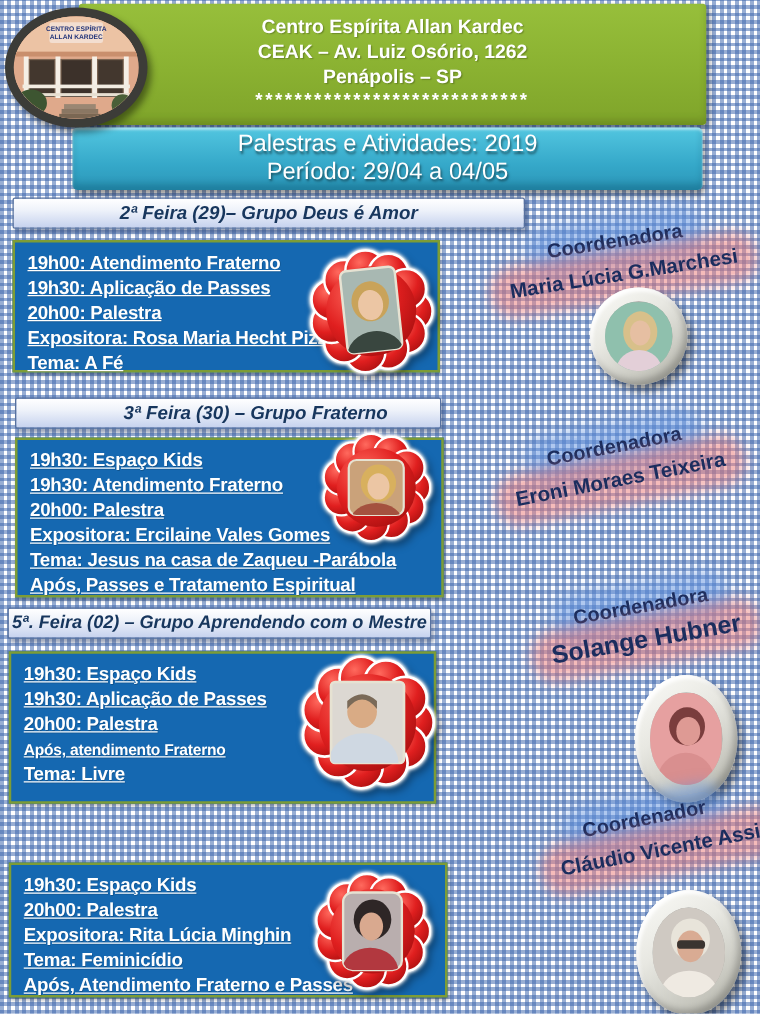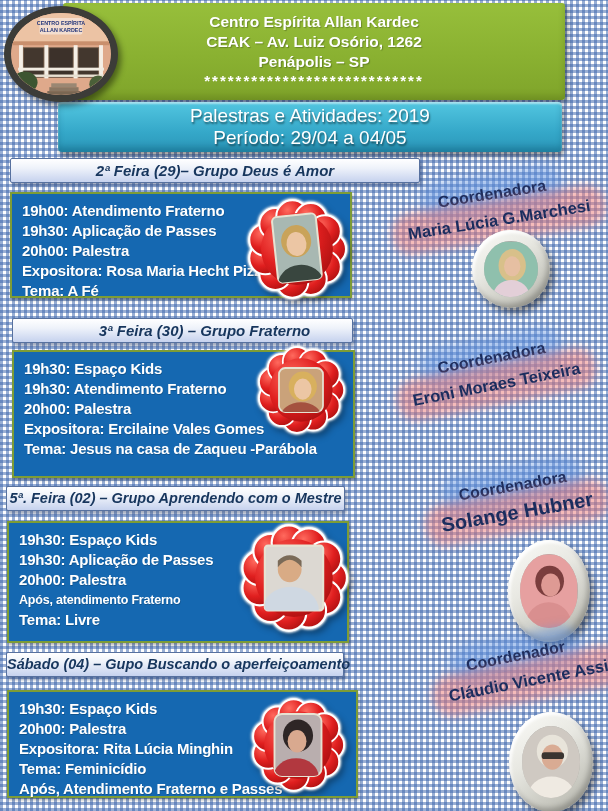--- a/index.html
+++ b/index.html
@@ -38,21 +38,21 @@
     position:absolute;height:25px;box-sizing:border-box;
     background:linear-gradient(180deg,#ffffff 0%,#eef2fa 40%,#c6d2ee 100%);
     border:1px solid #57719f;border-radius:2px;
     box-shadow:2px 3px 3px rgba(50,70,110,.45);
     color:#17365d;font-weight:bold;font-style:italic;font-size:15px;
     text-align:center;line-height:23px;white-space:nowrap;
   }
   .bluebox{
     position:absolute;box-sizing:border-box;background:#1568b1;
     border:2px solid #7d9c36;box-shadow:1px 2px 3px rgba(0,0,0,.3);
-    color:#fff;padding:7px 0 0 10px;
+    color:#fff;padding:7px 0 0 10px;text-decoration:underline;
   }
   .bline{font-size:15px;font-weight:bold;line-height:20px;letter-spacing:-0.2px;text-shadow:.5px .5px 0 rgba(0,0,0,.2);white-space:nowrap;}
   .bline.small{font-size:12.5px;}
   .flower{position:absolute;filter:drop-shadow(0 0 1.5px #fff) drop-shadow(0 0 1px #fff) drop-shadow(3px 4px 3px rgba(0,0,0,.35));}
   .flower svg{display:block;width:100%;height:100%;}
   
   .coord{position:absolute;text-align:center;}
   .coord .line{line-height:27px;}
   .glow{display:inline-block;padding:0 9px;border-radius:12px;color:#1b2d5e;font-weight:bold;white-space:nowrap;}
   .glow-blue{background:rgba(96,146,224,.5);box-shadow:0 0 10px 7px rgba(96,146,224,.5);}
@@ -157,20 +157,21 @@
     </svg>
   </div>
 
   <div class="banner" style="left:12px;top:318px;width:341px;padding-left:44px;">3ª  Feira (30) – Grupo Fraterno</div>
   <div class="bluebox" style="left:12px;top:350px;width:343px;height:128px;">
     <div class="bline">19h30: Espaço Kids</div>
     <div class="bline">19h30: Atendimento Fraterno</div>
     <div class="bline">20h00: Palestra</div>
     <div class="bline">Expositora: Ercilaine Vales Gomes</div>
     <div class="bline">Tema: Jesus na casa de Zaqueu -Parábola</div>
+    <div class="bline">Após, Passes e Tratamento Espiritual</div>
   </div>
   <div class="flower" style="left:257px;top:344px;width:88px;height:92px;">
     <svg viewBox="0 0 100 100">
       <defs>
         <radialGradient id="rg2" cx="35%" cy="30%" r="80%">
           <stop offset="0%" stop-color="#ff6a5e"></stop>
             <stop offset="55%" stop-color="#e01f1f"></stop>
             <stop offset="100%" stop-color="#a80f0f"></stop>
         </radialGradient>
         <clipPath id="cp2">
@@ -240,21 +241,20 @@
         <rect x="23" y="20" width="54" height="60" rx="3" fill="#dcd8d2" stroke="#e6e2d2" stroke-width="2"></rect>
         <g clip-path="url(#cp3)">
           <ellipse cx="46" cy="42" rx="11" ry="12" fill="#d9ab85"></ellipse>
           <path d="M35,40 Q46,26 57,40 L57,34 Q46,24 35,34 Z" fill="#7a6a58"></path>
           <ellipse cx="47" cy="80" rx="26" ry="22" fill="#cfd8e2"></ellipse>
         </g>
       </g>
     </svg>
   </div>
 
-  <div class="banner" style="left:6px;top:652px;width:338px;font-size:14.5px;">Sábado (04) – Gupo Buscando o aperfeiçoamento</div>
   <div class="bluebox" style="left:7px;top:690px;width:351px;height:108px;">
     <div class="bline">19h30: Espaço Kids</div>
     <div class="bline">20h00: Palestra</div>
     <div class="bline">Expositora: Rita Lúcia Minghin</div>
     <div class="bline">Tema: Feminicídio</div>
     <div class="bline">Após, Atendimento Fraterno  e Passes</div>
   </div>
   <div class="flower" style="left:251px;top:693px;width:94px;height:104px;">
     <svg viewBox="0 0 100 100">
       <defs>

